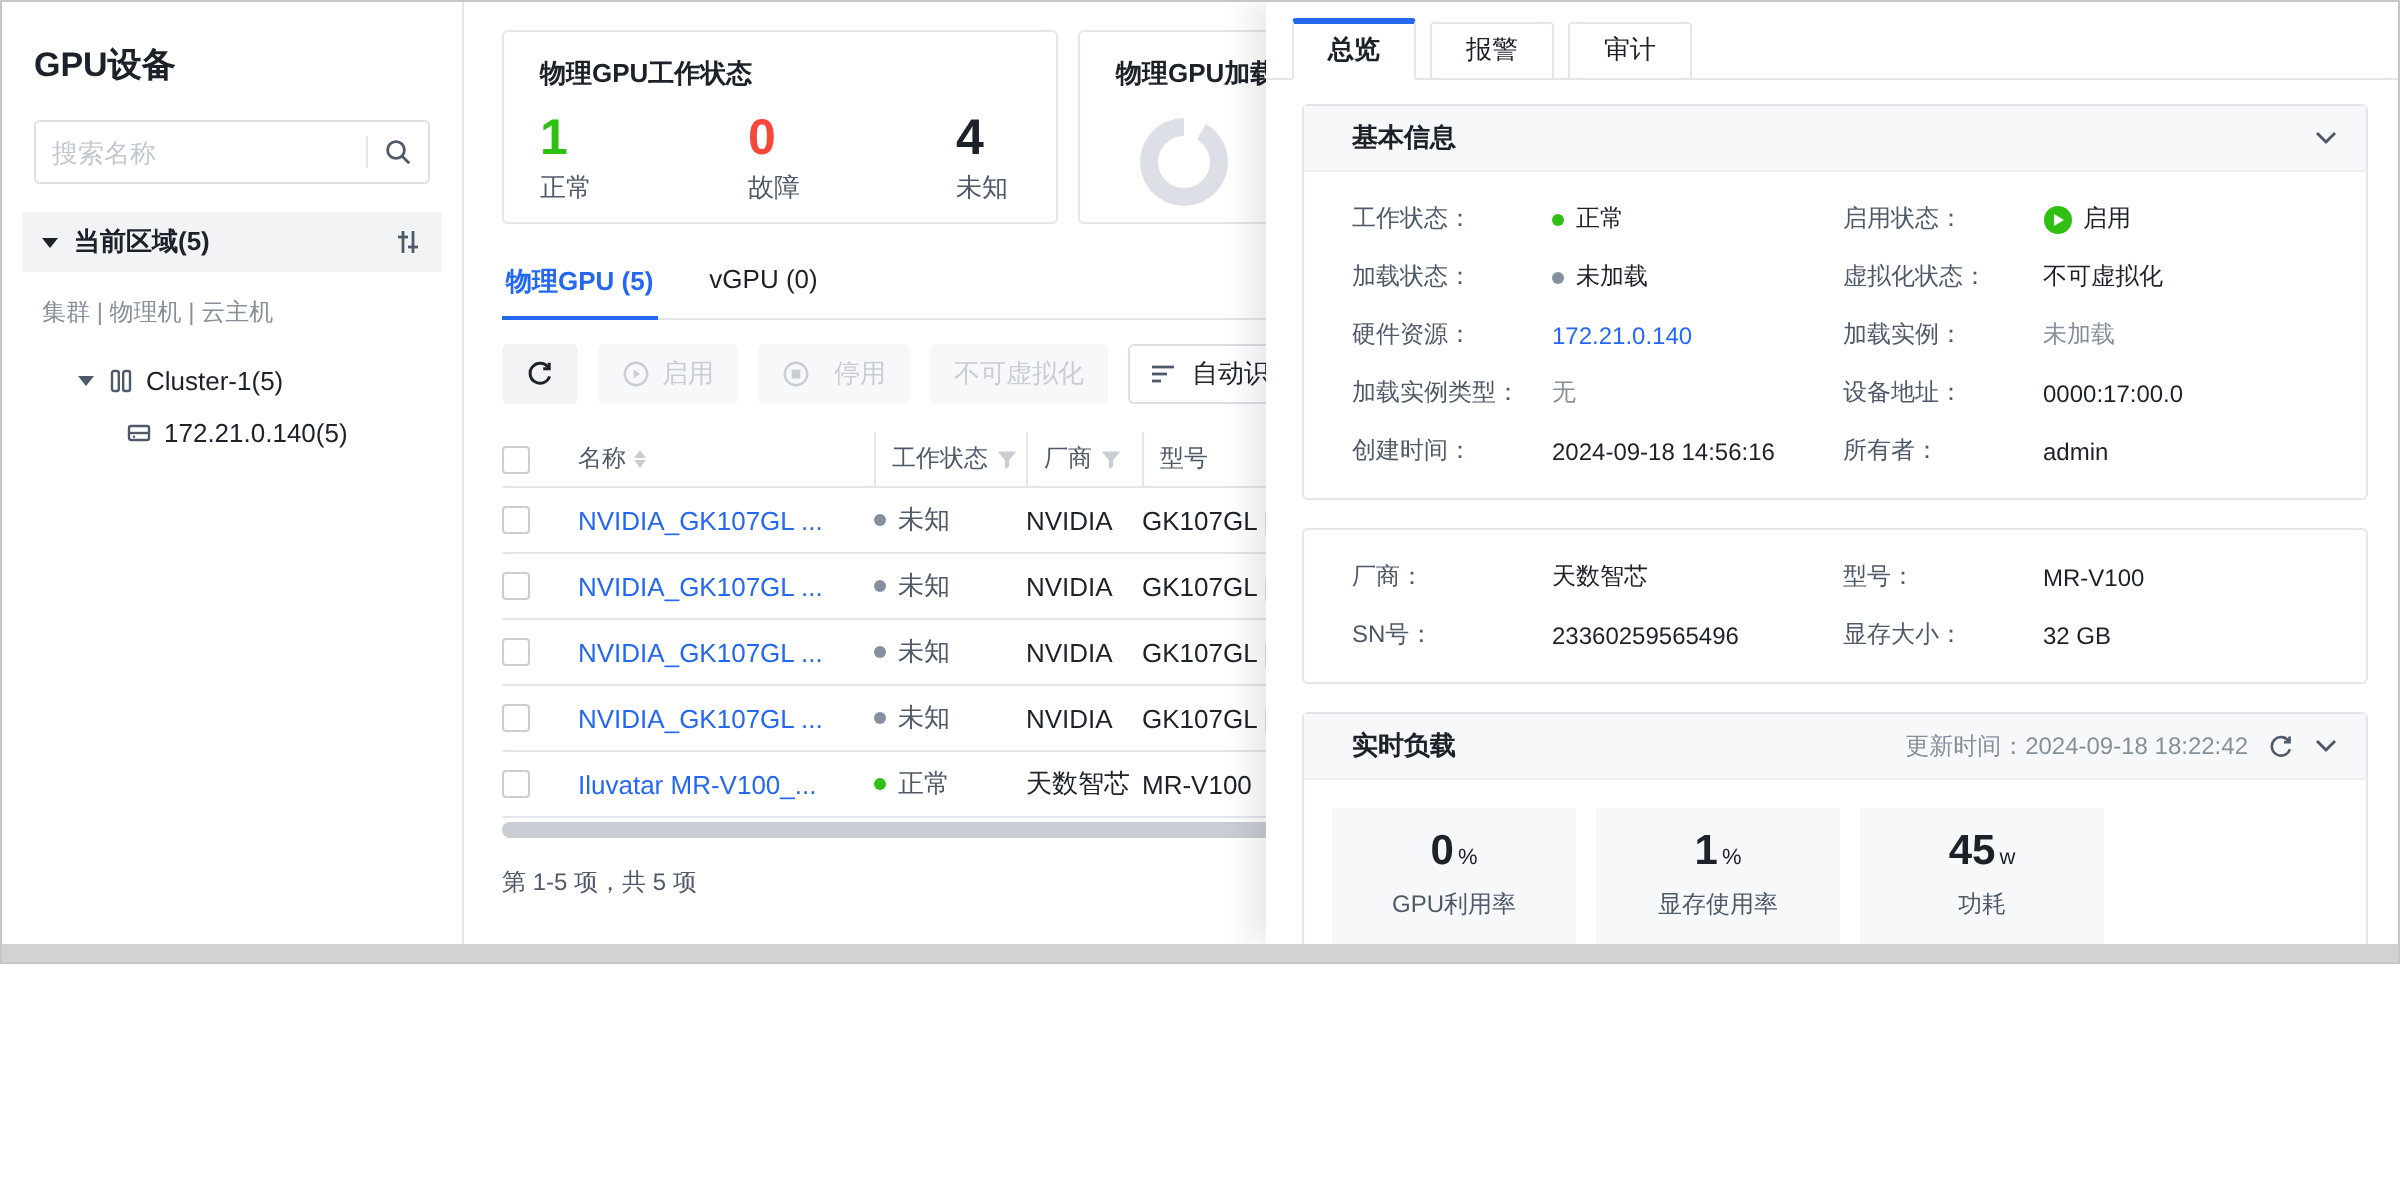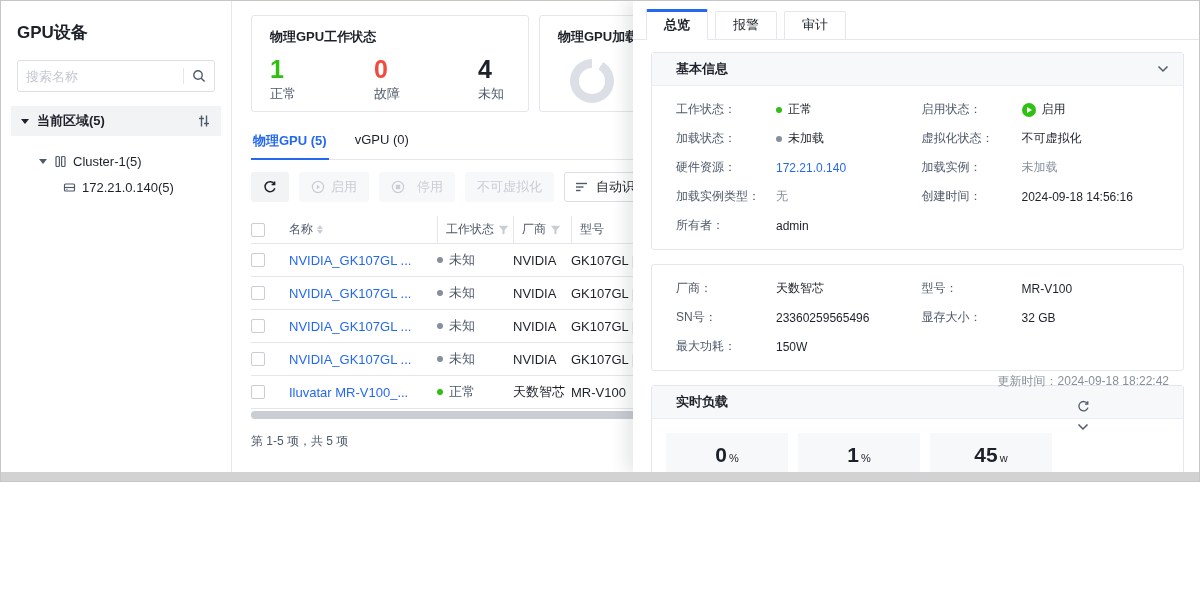--- a/index.html
+++ b/index.html
@@ -76,21 +76,21 @@
 
   
   .detail { position:absolute; left:632px; top:0; bottom:9px; width:567px; background:#fff; z-index:5; box-shadow:-8px 0 14px rgba(31,35,41,.10); }
   .detail-tabs { display:flex; align-items:flex-end; padding:8px 0 0 13px; border-bottom:1px solid #e5e6eb; }
   .dtab { height:29px; line-height:26px; padding:0 17px; font-size:13px; border:1px solid #e5e6eb; border-radius:2px 2px 0 0; margin-right:7px; margin-bottom:-1px; background:#fff; color:#1d2129; cursor:pointer; }
   .dtab.active { border-top:3px solid #2468f2; border-bottom:1px solid #fff; height:31px; font-weight:bold; }
   .detail-body { padding:12px 16px 0 18px; height:calc(100% - 38px); overflow:hidden; }
   .panel { border:1px solid #e5e6eb; border-radius:3px; margin-bottom:14px; background:#fff; }
   .panel-head { height:33px; background:#f7f8fa; border-bottom:1px solid #eceef2; display:flex; align-items:center; padding:0 14px 0 24px; }
   .panel-head .ttl { font-size:13px; font-weight:bold; color:#1d2129; }
-  .panel-head .right { margin-left:auto; display:flex; align-items:center; gap:10px;flex-direction:column; }
+  .panel-head .right { margin-left:auto; display:flex; align-items:center; gap:10px; }
   .updated { font-size:12px; color:#86909c; }
   .chev { cursor:pointer; display:flex; }
   .fields { display:grid; grid-template-columns:1fr 1fr; padding:9px 16px 9px 24px; }
   .field { display:flex; align-items:center; height:29px; font-size:12px; }
   .field .lbl { min-width:100px; color:#4e5969; flex-shrink:0; }
   .field .val { color:#1d2129; display:flex; align-items:center; gap:6px; white-space:nowrap; }
   .field .val.muted { color:#86909c; }
   .field .val.link { color:#2468f2; cursor:pointer; }
   .playbadge { width:14px; height:14px; border-radius:50%; background:#30bf13; position:relative; flex-shrink:0; }
   .playbadge::after { content:""; position:absolute; left:5.5px; top:4px; width:0; height:0; border-top:3.5px solid transparent; border-bottom:3.5px solid transparent; border-left:5px solid #fff; }
@@ -126,20 +126,21 @@
       <span class="spacer"></span>
       <span>
         <svg width="14" height="14" viewBox="0 0 14 14" stroke="#4e5969" stroke-width="1.4">
             <line x1="4.5" y1="1.5" x2="4.5" y2="12.5"></line>
             <line x1="2" y1="4.5" x2="7" y2="4.5"></line>
             <line x1="9.5" y1="1.5" x2="9.5" y2="12.5"></line>
             <line x1="7" y1="9.5" x2="12" y2="9.5"></line>
           </svg>
       </span>
     </div>
+    <div class="filters">集群 | 物理机 | 云主机</div>
     <div class="tree">
       <div class="tree-row cluster">
         <span class="caret" style="margin-right:7px;"></span>
         <svg width="13" height="13" viewBox="0 0 13 13" fill="none" stroke="#4e5969" stroke-width="1.2">
             <rect x="2" y="1.5" width="3.4" height="10" rx="1"></rect>
             <rect x="7.6" y="1.5" width="3.4" height="10" rx="1"></rect>
           </svg>
         <span>Cluster-1(5)</span>
       </div>
       <div class="tree-row host">
@@ -388,20 +389,24 @@
           </div>
           <div class="field">
             <span class="lbl">加载实例：</span>
             <span class="val muted">未加载</span>
           </div>
           <div class="field">
             <span class="lbl">加载实例类型：</span>
             <span class="val muted">无</span>
           </div>
           <div class="field">
+            <span class="lbl">设备地址：</span>
+            <span class="val">0000:17:00.0</span>
+          </div>
+          <div class="field">
             <span class="lbl">创建时间：</span>
             <span class="val">2024-09-18 14:56:16</span>
           </div>
           <div class="field">
             <span class="lbl">所有者：</span>
             <span class="val">admin</span>
           </div>
         </div>
       </div>
 
@@ -415,24 +420,20 @@
             <span class="lbl">型号：</span>
             <span class="val">MR-V100</span>
           </div>
           <div class="field">
             <span class="lbl">SN号：</span>
             <span class="val">23360259565496</span>
           </div>
           <div class="field">
             <span class="lbl">显存大小：</span>
             <span class="val">32 GB</span>
-          </div>
-          <div class="field">
-            <span class="lbl">最大功耗：</span>
-            <span class="val">150W</span>
           </div>
         </div>
       </div>
 
       <div class="panel">
         <div class="panel-head">
           <span class="ttl">实时负载</span>
           <span class="right">
             <span class="updated">更新时间：2024-09-18 18:22:42</span>
             <span class="chev">

